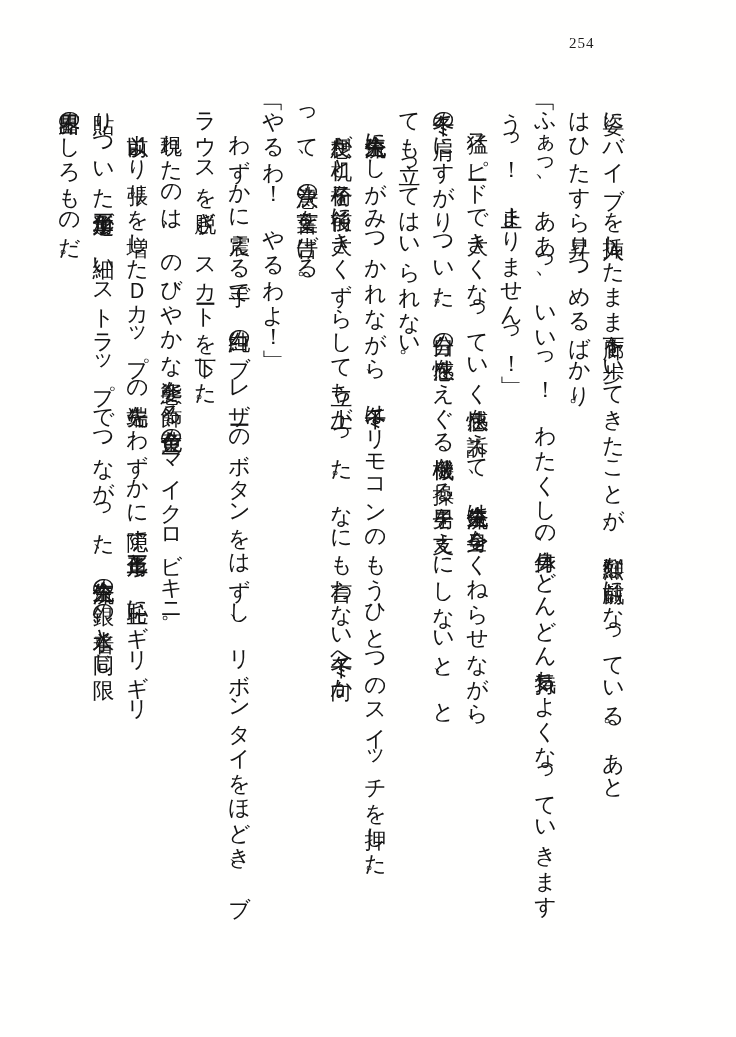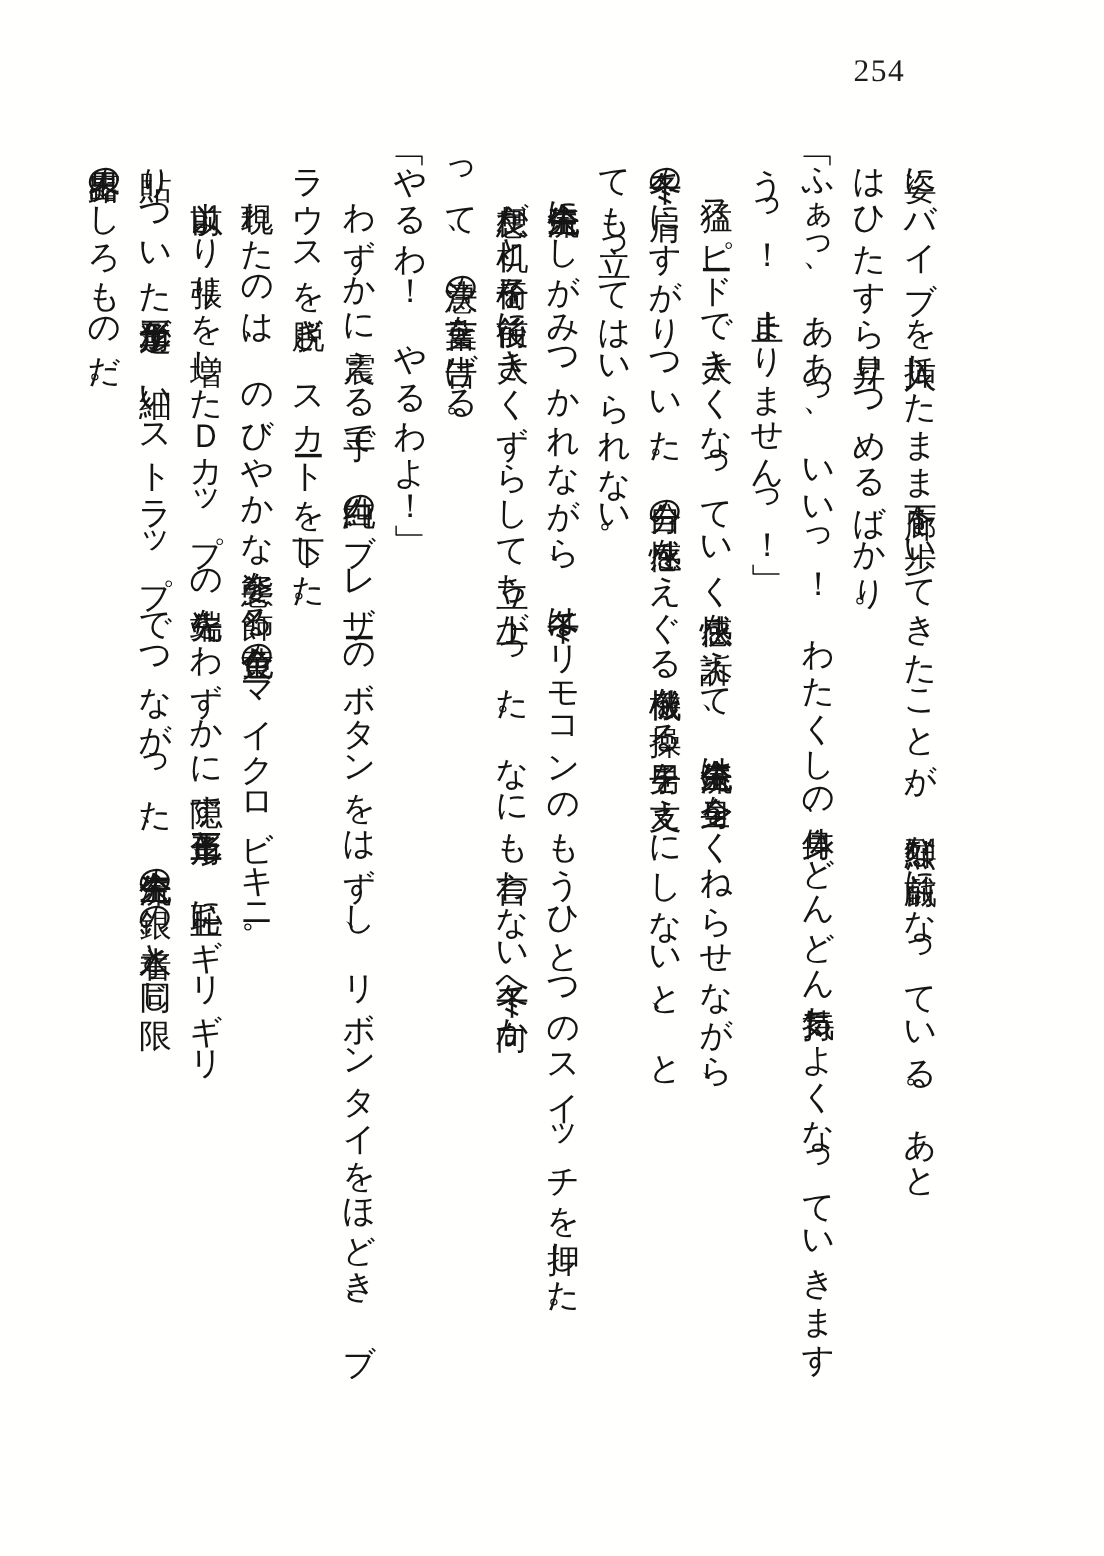--- a/index.html
+++ b/index.html
@@ -16,21 +16,21 @@
   }
   .page {
     position: absolute;
     inset: 0;
     background: #fffffe;
   }
   .page-number {
     position: absolute;
     top: 35px;
     left: 569px;
-    font-size: 21px;
+    font-size: 15px;
     letter-spacing: 1px;
     color: #1d1d1d;
     font-family: "Liberation Serif", "DejaVu Serif", serif;
   }
   .text-block {
     position: absolute;
     top: 97px;
     right: 106px;
     height: 840px;
     writing-mode: vertical-rl;

